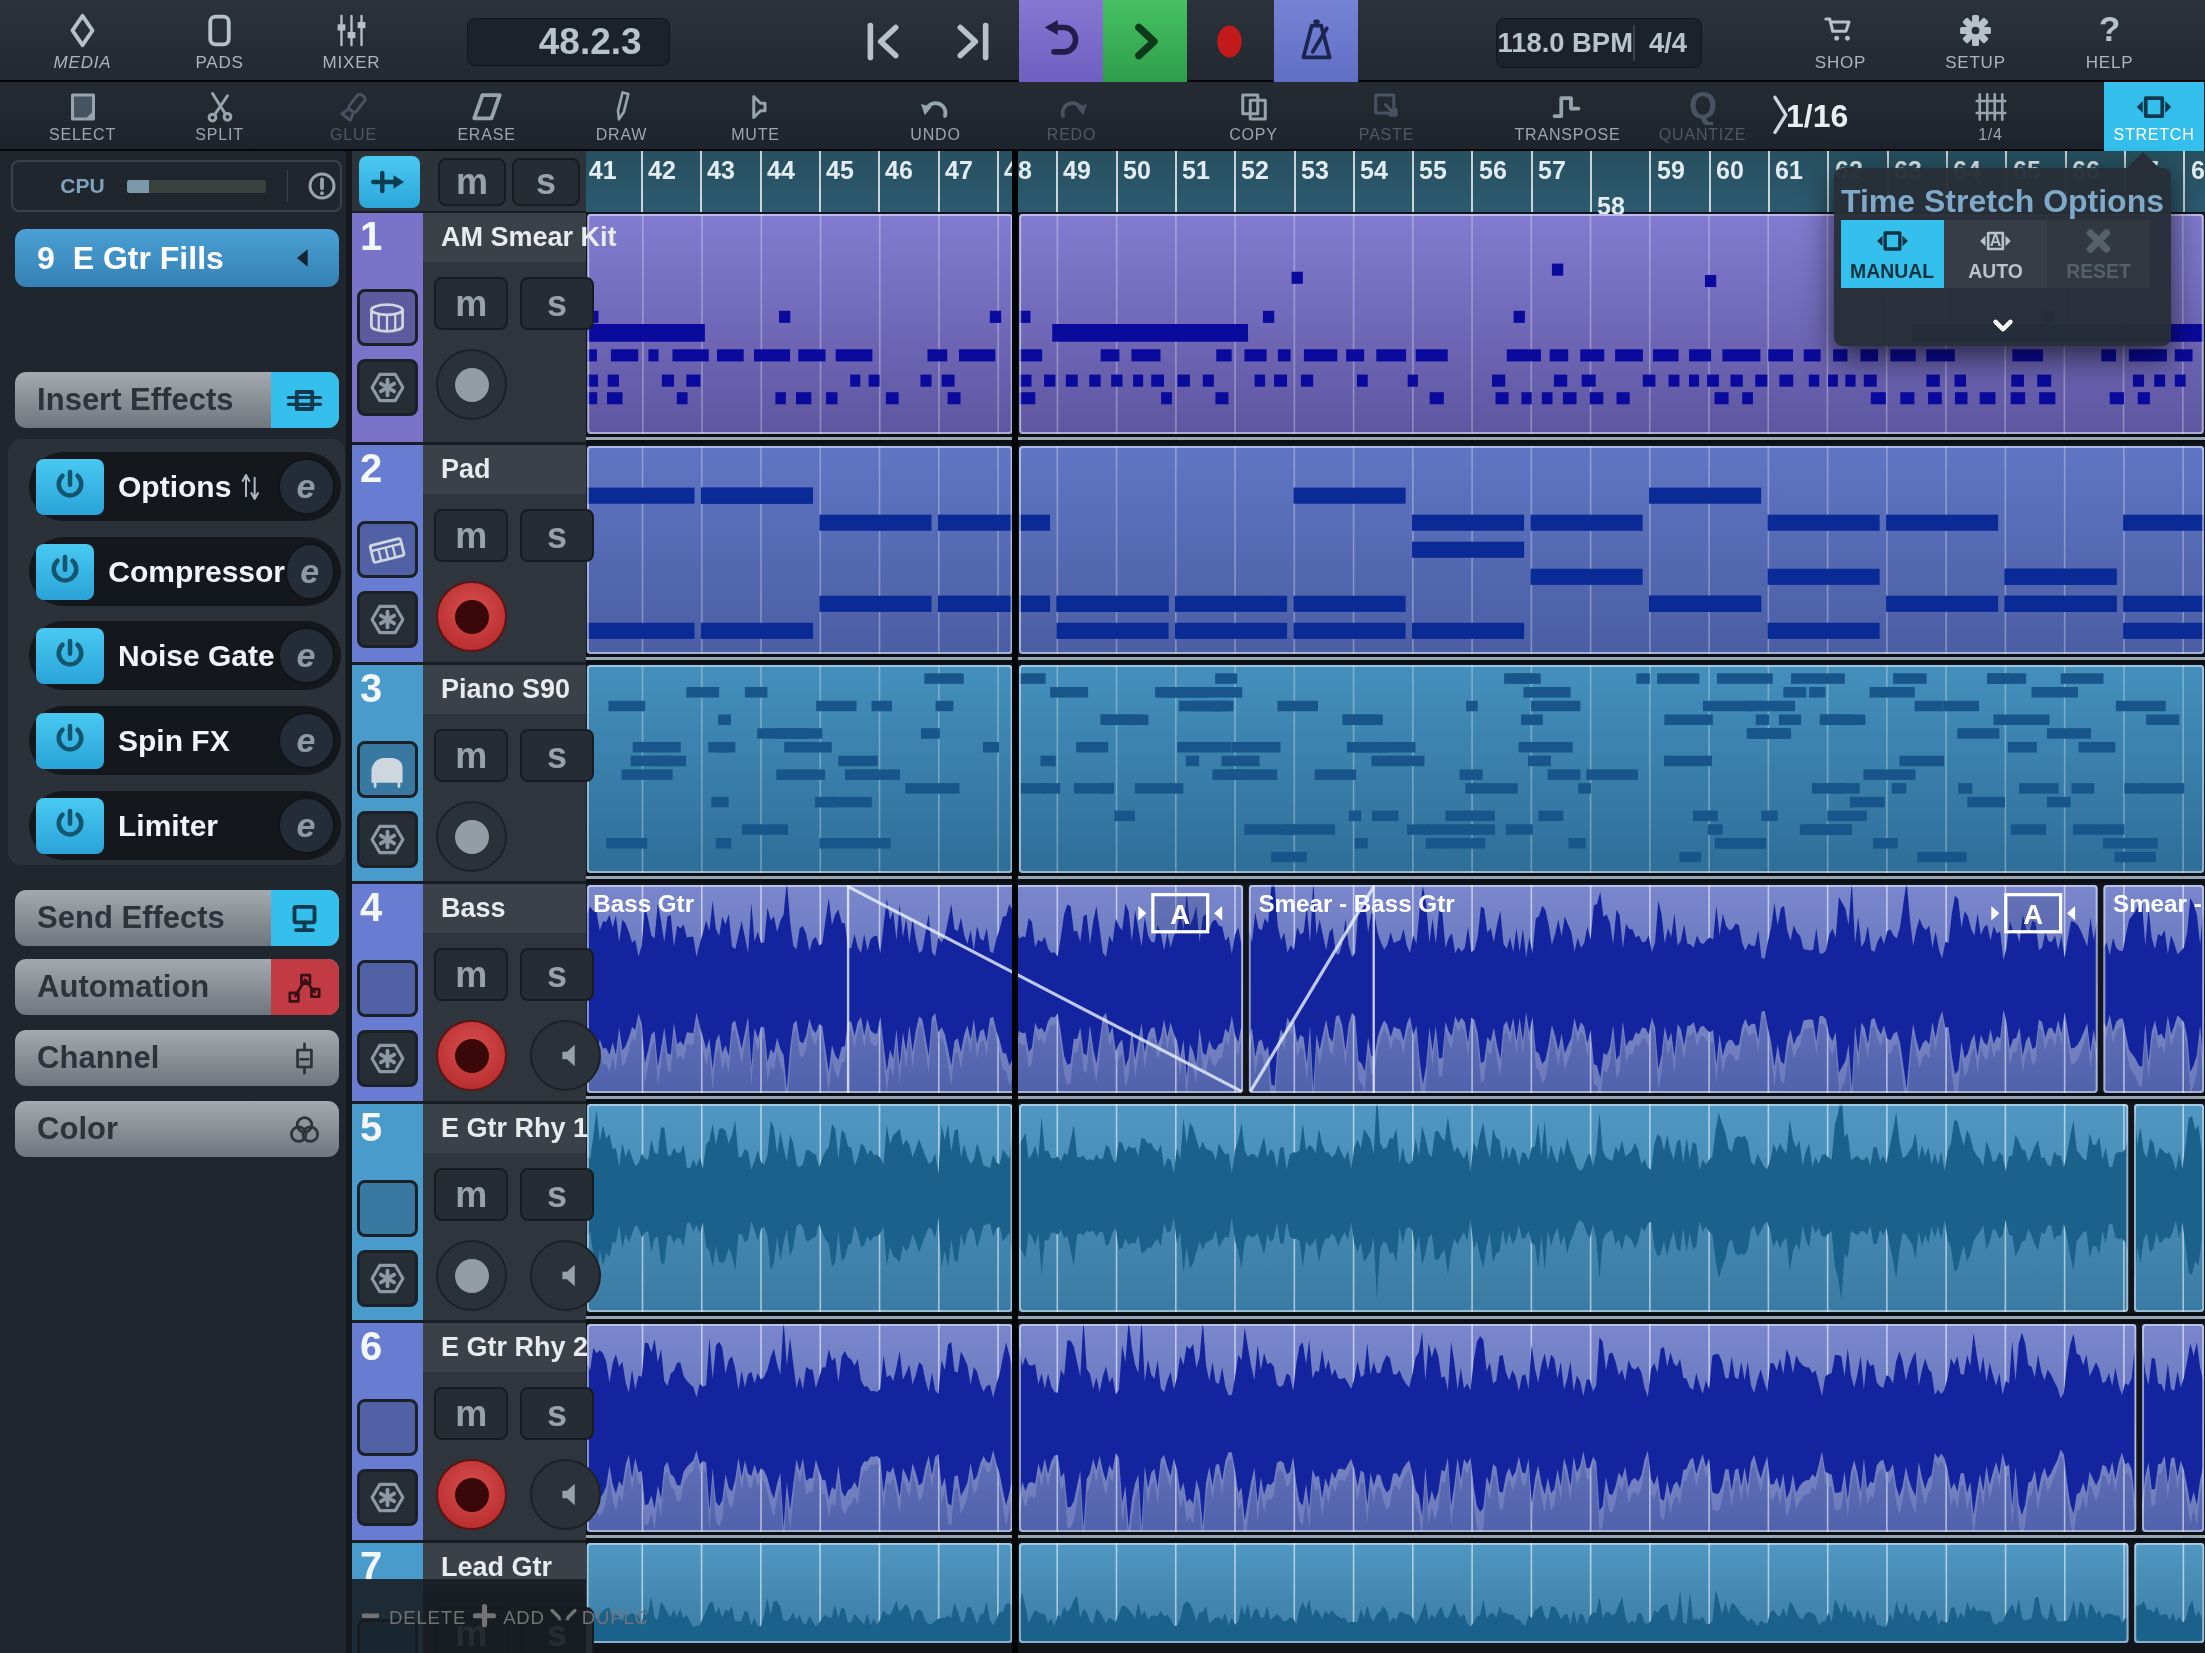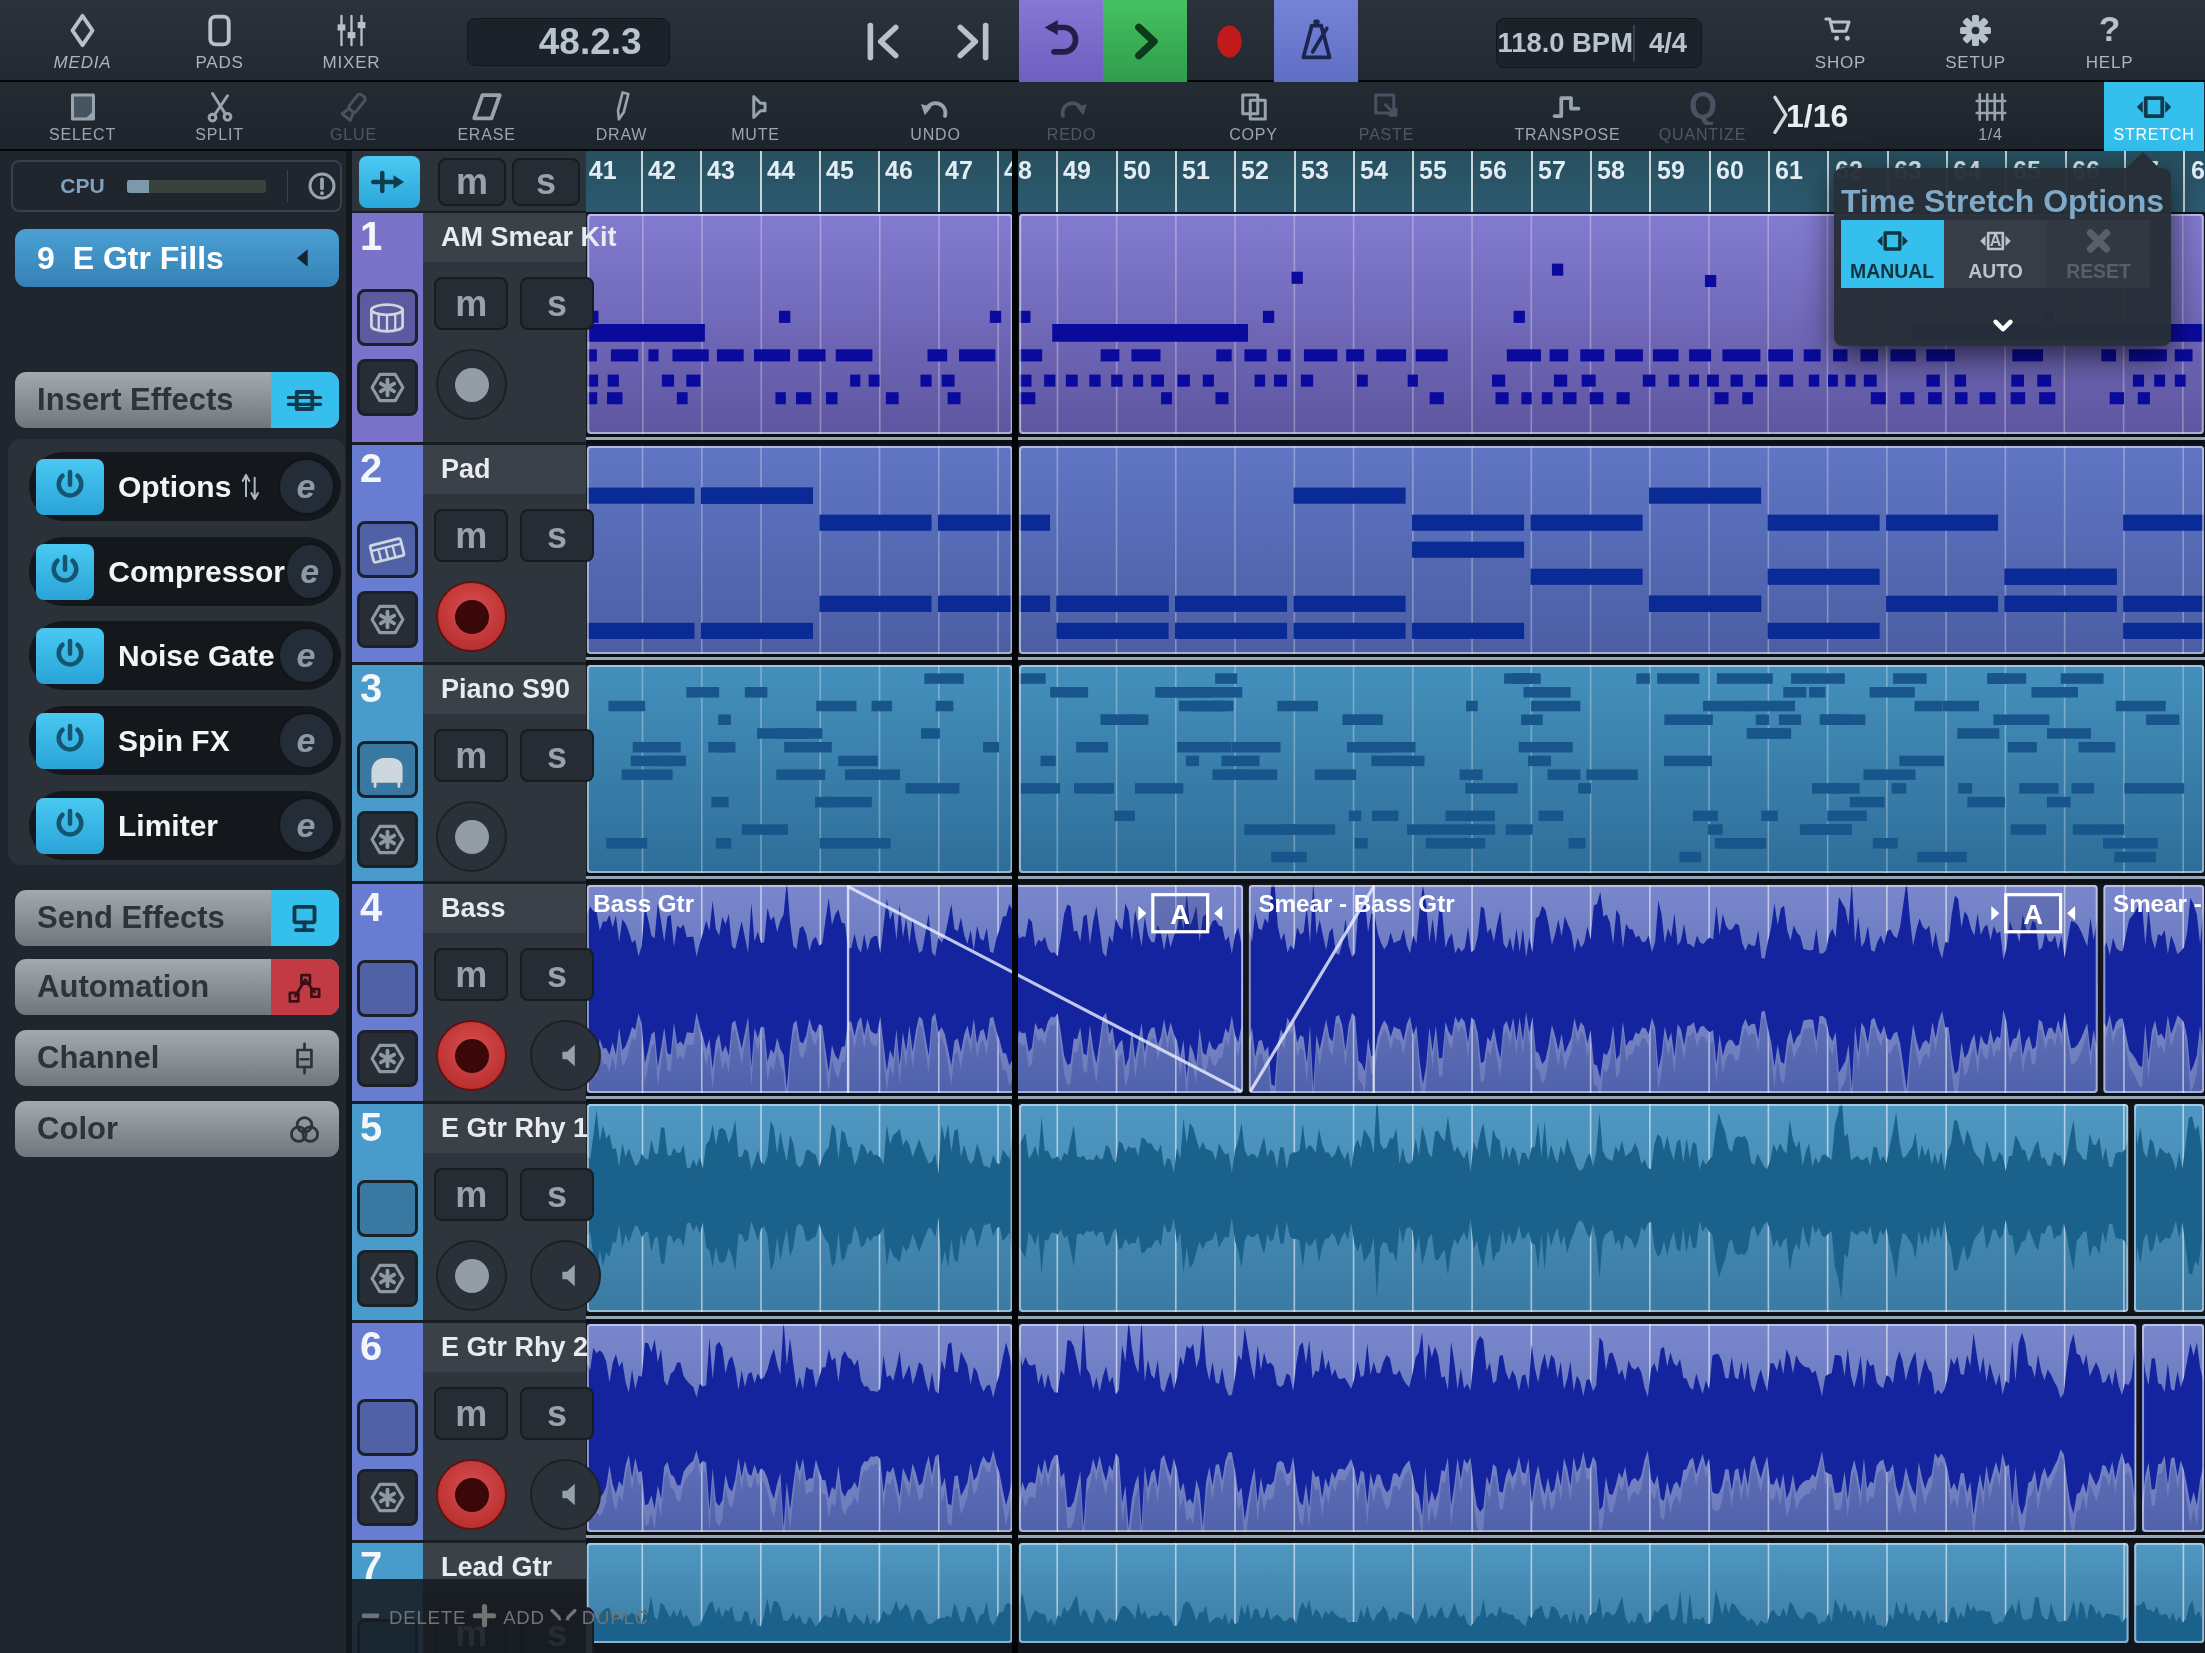--- a/index.html
+++ b/index.html
@@ -733,21 +733,21 @@
       <div class="rnum" style="left: 715px;">53</div>
       <div class="rtick" style="left: 767px;"></div>
       <div class="rnum" style="left: 774px;">54</div>
       <div class="rtick" style="left: 826px;"></div>
       <div class="rnum" style="left: 833px;">55</div>
       <div class="rtick" style="left: 885px;"></div>
       <div class="rnum" style="left: 893px;">56</div>
       <div class="rtick" style="left: 945px;"></div>
       <div class="rnum" style="left: 952px;">57</div>
       <div class="rtick" style="left: 1004px;"></div>
-      <div class="rnum" style="left: 1011px;">58</div>
+      <div class="rnum" style="left: 1011px; margin-top: 36px;">58</div>
       <div class="rtick" style="left: 1063px;"></div>
       <div class="rnum" style="left: 1071px;">59</div>
       <div class="rtick" style="left: 1123px;"></div>
       <div class="rnum" style="left: 1130px;">60</div>
       <div class="rtick" style="left: 1182px;"></div>
       <div class="rnum" style="left: 1189px;">61</div>
       <div class="rtick" style="left: 1241px;"></div>
       <div class="rnum" style="left: 1249px;">62</div>
       <div class="rtick" style="left: 1301px;"></div>
       <div class="rnum" style="left: 1308px;">63</div>

